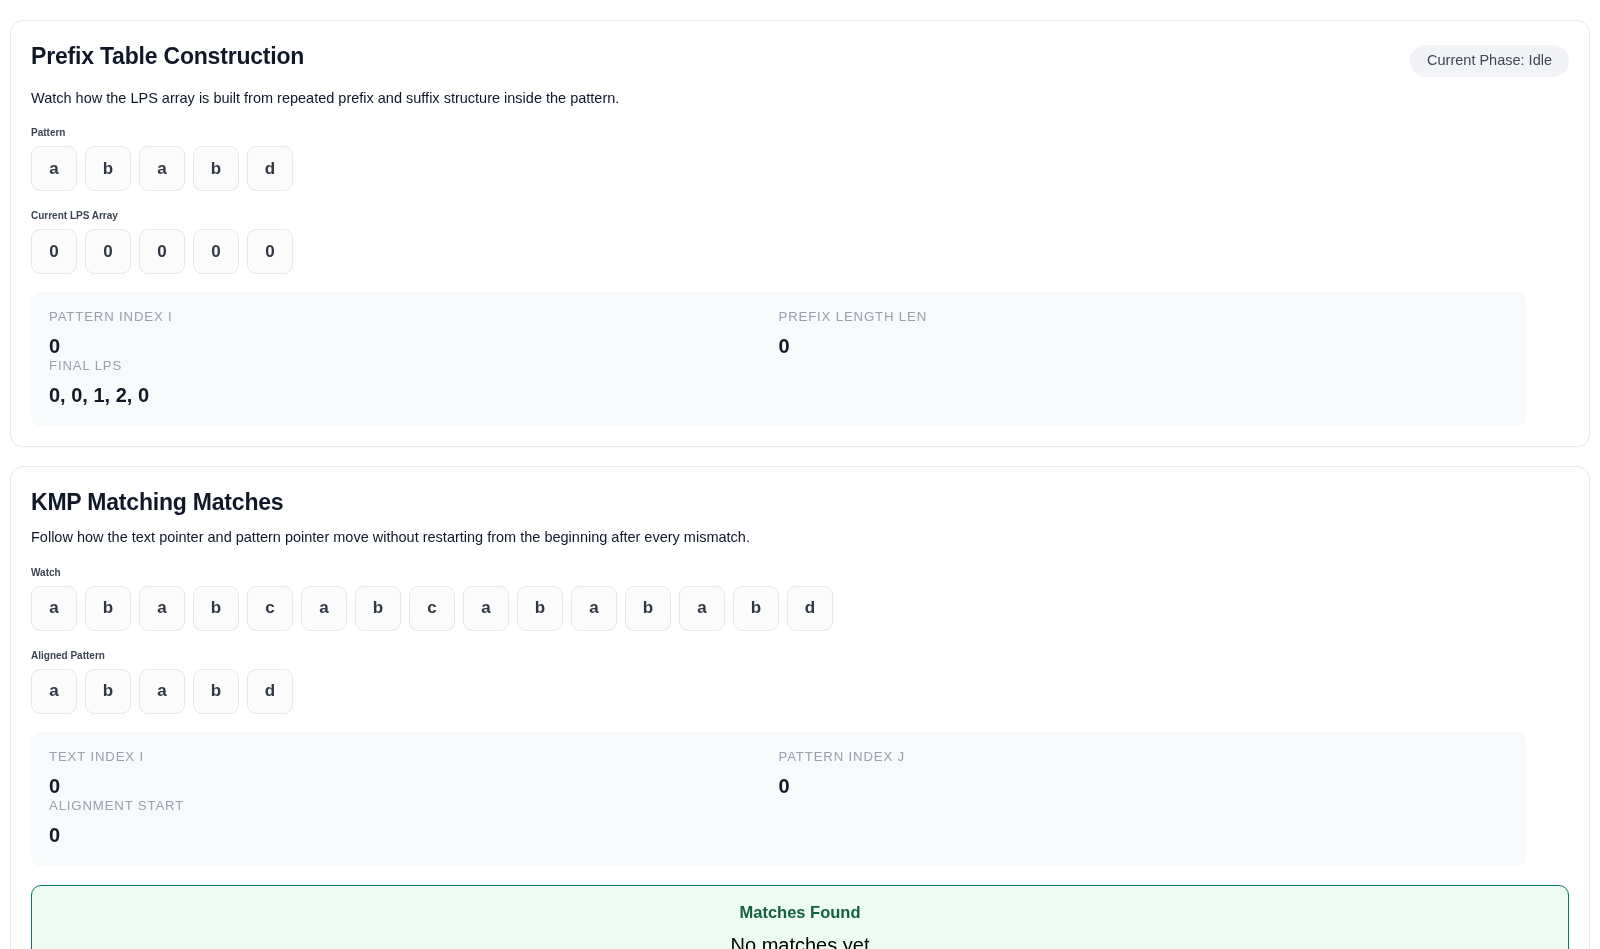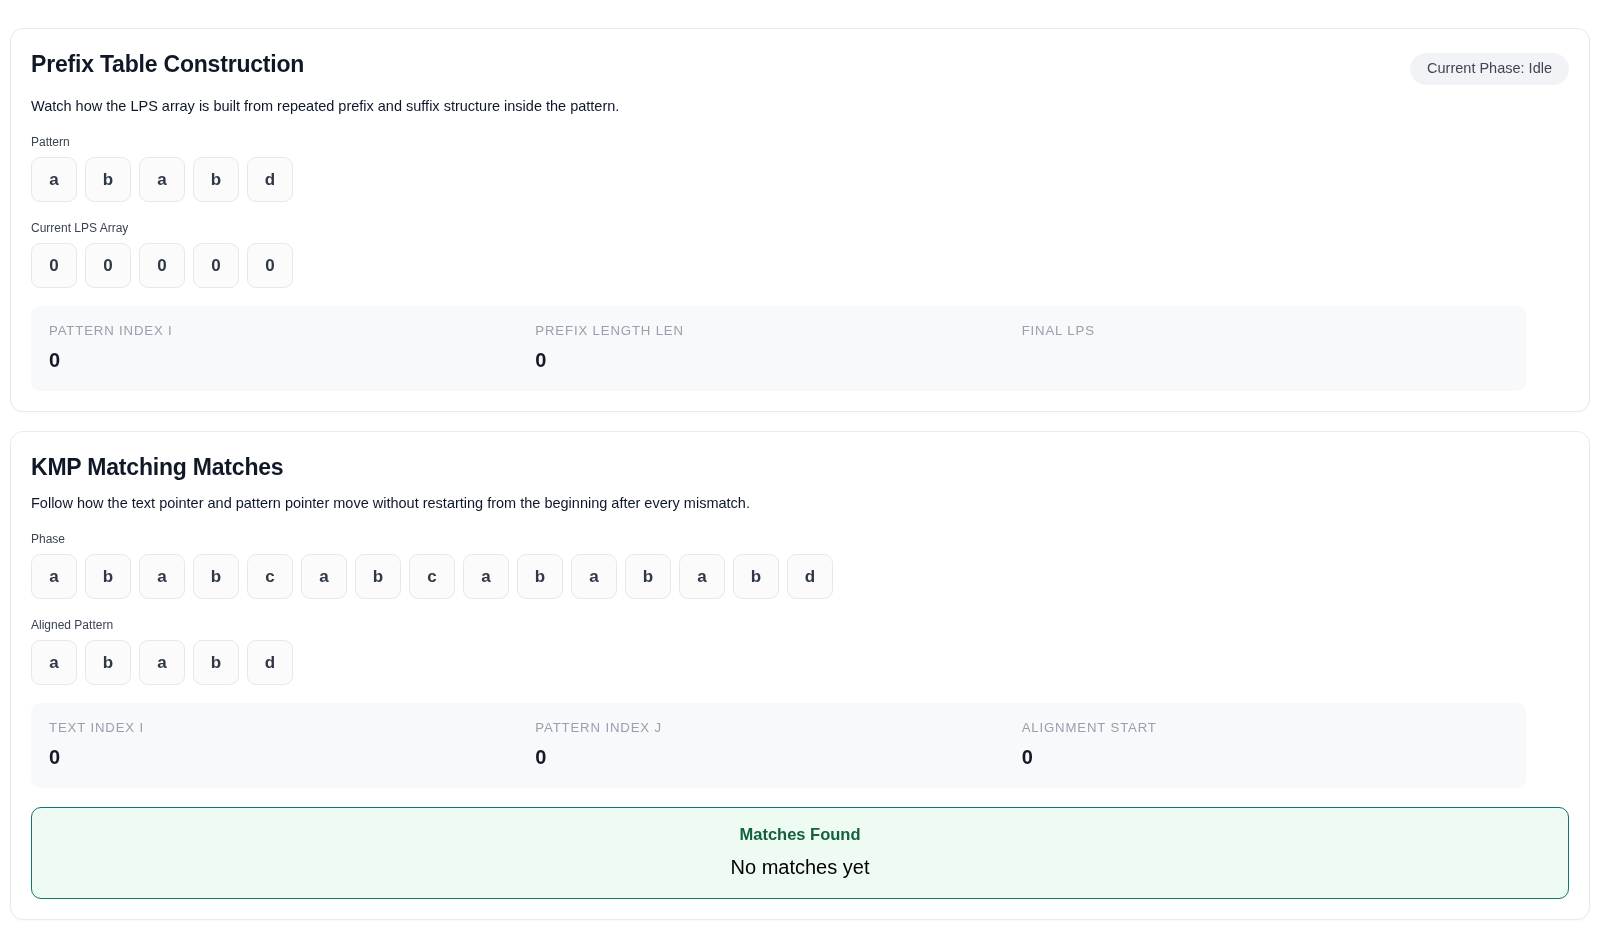--- a/index.html
+++ b/index.html
@@ -14,21 +14,20 @@
   }
 
   .page {
     width: 1600px;
     height: 909px;
     padding: 20px 10px 0 10px;
     display: flex;
     flex-direction: column;
     gap: 19px;
     background: #ffffff;
-    margin-top: 8px;
   }
 
   .card {
     background: #ffffff;
     border: 1px solid #e9eaee;
     border-radius: 13px;
     padding: 22px 20px 20px 20px;
     box-shadow: 0 1px 2px rgba(16,24,40,0.03);
     flex: 0 0 auto;
   }
@@ -61,22 +60,22 @@
   }
 
   .card-sub {
     font-size: 14.5px;
     color: #0f172a;
     margin-top: 12px;
     line-height: 1.35;
   }
 
   .field-label {
-    font-size: 12px;
-    font-weight: 400;
+    font-size: 10px;
+    font-weight: 700;
     color: #3c4453;
     margin-top: 19px;
     margin-bottom: 8px;
   }
 
   .cells {
     display: flex;
     gap: 8px;
     flex-wrap: wrap;
   }
@@ -94,21 +93,21 @@
     font-weight: 600;
     color: #303845;
   }
 
   .stats {
     margin-top: 18px;
     background: #f8f9fb;
     border-radius: 9px;
     padding: 17px 18px 19px 18px;
     display: grid;
-    grid-template-columns: repeat(3, 1fr);
+    grid-template-columns: repeat(2, 1fr);
     width: 1495px;
   }
 
   .stat-label {
     font-size: 13.2px;
     color: #98a0ae;
     letter-spacing: 0.85px;
     text-transform: uppercase;
     line-height: 1.2;
   }
@@ -179,29 +178,30 @@
       <div>
         <div class="stat-label">Pattern index i</div>
         <div class="stat-value">0</div>
       </div>
       <div>
         <div class="stat-label">Prefix length len</div>
         <div class="stat-value">0</div>
       </div>
       <div>
         <div class="stat-label">Final LPS</div>
+        <div class="stat-value">0, 0, 1, 2, 0</div>
       </div>
     </div>
   </section>
 
   <section class="card">
     <h2 class="card-title">KMP Matching Matches</h2>
     <p class="card-sub">Follow how the text pointer and pattern pointer move without restarting from the beginning after every mismatch.</p>
 
-    <div class="field-label">Phase</div>
+    <div class="field-label">Watch</div>
     <div class="cells">
       <div class="cell">a</div>
       <div class="cell">b</div>
       <div class="cell">a</div>
       <div class="cell">b</div>
       <div class="cell">c</div>
       <div class="cell">a</div>
       <div class="cell">b</div>
       <div class="cell">c</div>
       <div class="cell">a</div>

